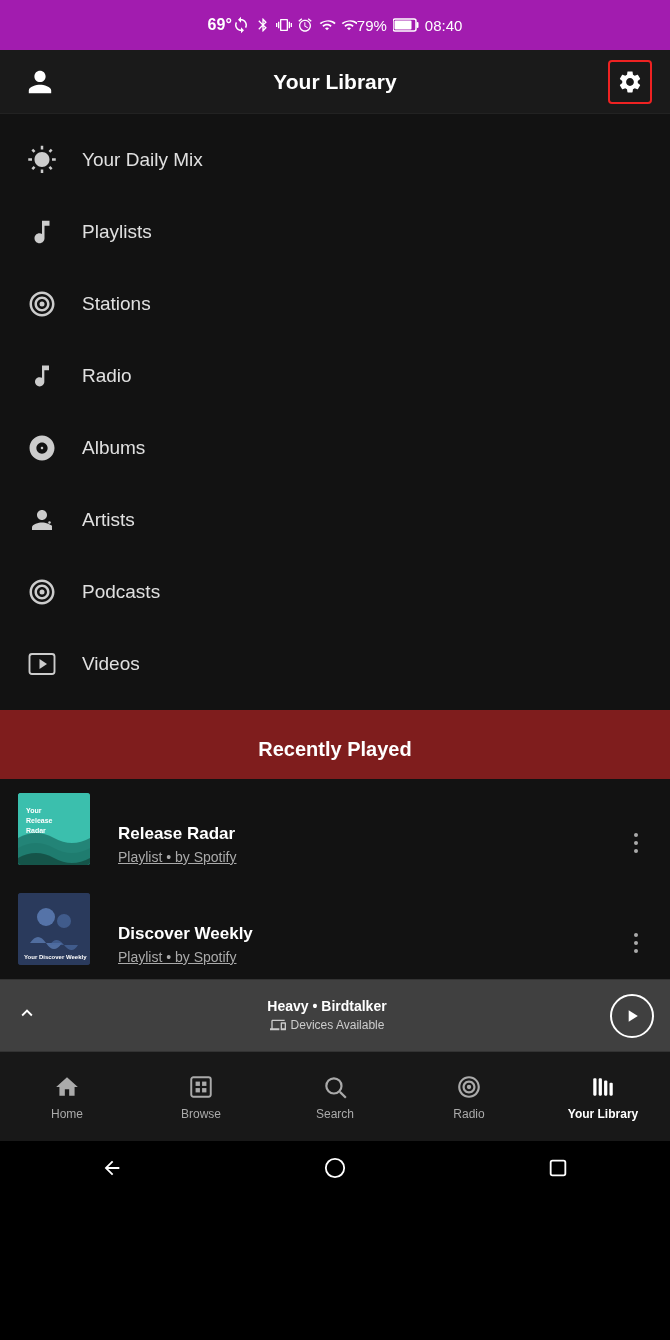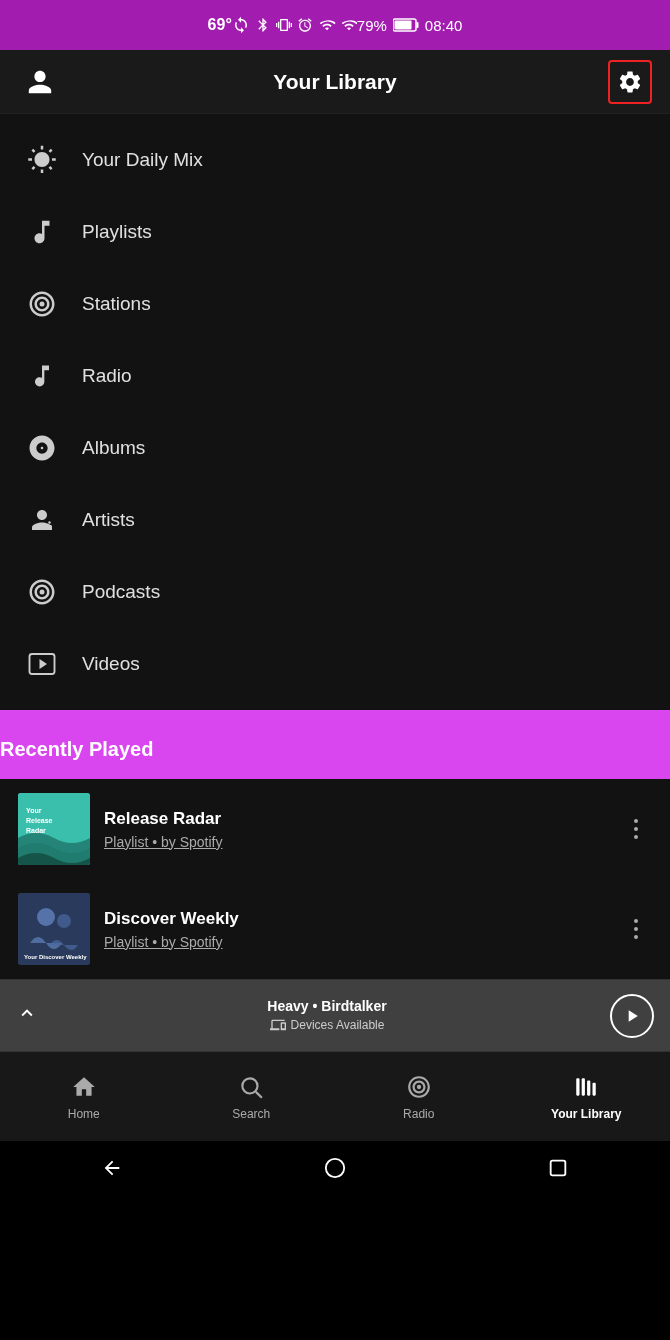--- a/index.html
+++ b/index.html
@@ -91,35 +91,36 @@
       flex-shrink: 0;
     }
     .menu-label {
       font-size: 19px;
       font-weight: 500;
       color: #e0e0e0;
     }
 
     
     .section-title {
+      text-align: center;
       font-size: 20px;
       font-weight: 700;
       color: #fff;
       padding: 28px 0 18px;
-      background: #d946ef;
+      background: #7f1d1d;
     }
 
     .track-list {
       background: #121212;
     }
     .track-item {
       display: flex;
-      align-items: center;
+      align-items: flex-end;
       padding: 14px 18px;
-      gap: 14px;
+      gap: 28px;
       cursor: pointer;
     }
     .track-thumb {
       width: 72px;
       height: 72px;
       flex-shrink: 0;
       border-radius: 3px;
       overflow: hidden;
     }
     .track-info { flex: 1; }
@@ -488,20 +489,32 @@
 
   <div class="nav-item">
     <div class="nav-icon-wrap">
       <svg width="26" height="26" viewBox="0 0 24 24" fill="#aaa">
         <path d="M10 20v-6h4v6h5v-8h3L12 3 2 12h3v8z"></path>
       </svg>
     </div>
     <span class="nav-label">Home</span>
   </div>
 
+  <div class="nav-item">
+    <div class="nav-icon-wrap">
+      <svg width="26" height="26" viewBox="0 0 24 24" fill="none" stroke="#aaa" stroke-width="1.8">
+        <rect x="3" y="3" width="18" height="18" rx="2"></rect>
+        <rect x="7" y="7" width="4" height="4" fill="#aaa" stroke="none"></rect>
+        <rect x="13" y="7" width="4" height="4" fill="#aaa" stroke="none"></rect>
+        <rect x="7" y="13" width="4" height="4" fill="#aaa" stroke="none"></rect>
+        <rect x="13" y="13" width="4" height="4" fill="#aaa" stroke="none"></rect>
+      </svg>
+    </div>
+    <span class="nav-label">Browse</span>
+  </div>
 
   <div class="nav-item">
     <div class="nav-icon-wrap">
       <svg width="26" height="26" viewBox="0 0 24 24" fill="none" stroke="#aaa" stroke-width="2">
         <circle cx="11" cy="11" r="7"></circle>
         <line x1="16.5" y1="16.5" x2="22" y2="22"></line>
       </svg>
     </div>
     <span class="nav-label">Search</span>
   </div>

